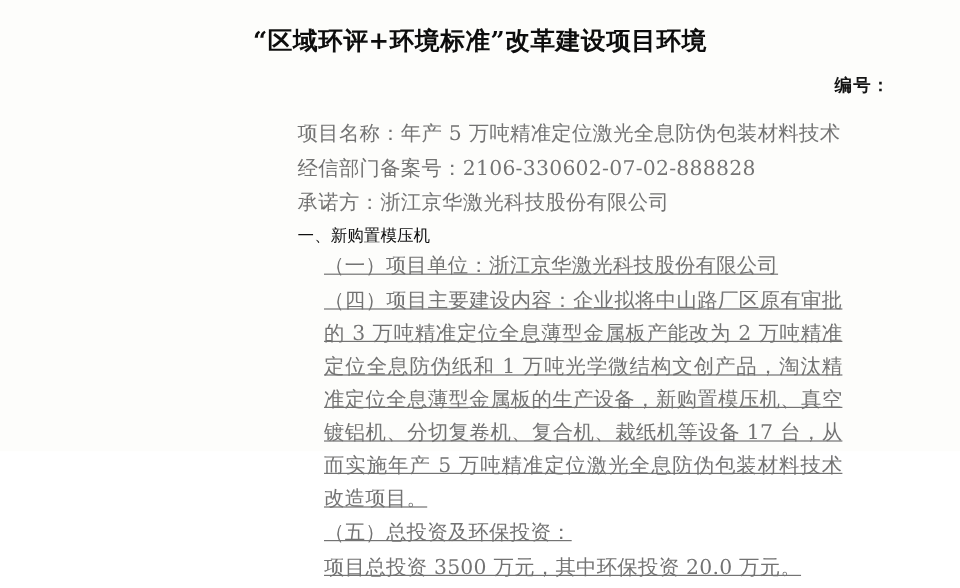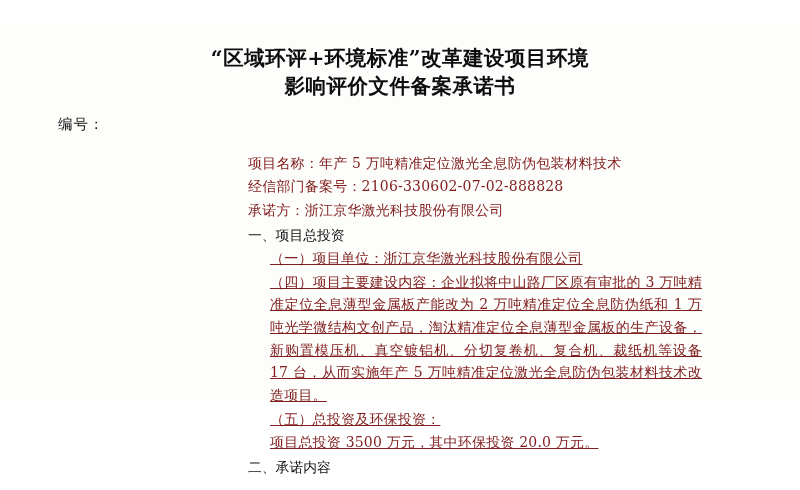--- a/index.html
+++ b/index.html
@@ -14,52 +14,52 @@
     font-family: "DejaVu Serif", serif;
     color: #141414;
   }
   .page {
     position: relative;
     width: 800px;
     height: 376px;
     background: #fdfdfb;
     box-sizing: border-box;
     padding: 14px 58px 0 58px;
-    margin-top: 24px;
   }
   .doc-title {
     text-align: center;
     font-size: 20.5px;
     font-weight: bold;
     line-height: 1.38;
     letter-spacing: 0.5px;
     color: #0d0d0d;
     margin: 6px 0 0 0;
     font-family: "DejaVu Serif", serif;
   }
   .doc-title .line2 {
     display: block;
   }
   .code-line {
-    text-align: left;
+    text-align: right;
     font-size: 14.5px;
     margin-top: 14px;
     letter-spacing: 1px;
     color: #141414;
+    font-weight: bold;
   }
   .body-block {
     margin-top: 18px;
     padding-left: 190px;
     padding-right: 40px;
   }
   .p {
-    font-size: 14px;
+    font-size: 17px;
     line-height: 1.62;
     text-align: justify;
-    color: #7f1d1d;
+    color: #737373;
     margin: 0 0 1px 0;
     letter-spacing: 0.2px;
   }
   .p-sub {
     padding-left: 22px;
     text-decoration: underline;
   }
   .p-sub2 {
     padding-left: 22px;
     text-indent: 0;
@@ -71,40 +71,39 @@
     color: #101010;
   }
 </style>
 </head>
 <body>
 
 <div class="page">
 
   <div class="doc-title">
     <span>“区域环评+环境标准”改革建设项目环境</span>
-    <span class="line2">影响评价文件备案承诺书</span>
   </div>
 
   <div class="code-line">编号：</div>
 
   <div class="body-block">
 
     <div class="p">
       <span>项目名称：</span><span>年产 5 万吨精准定位激光全息防伪包装材料技术</span>
     </div>
 
     <div class="p">
       <span>经信部门备案号：</span><span>2106-330602-07-02-888828</span>
     </div>
 
     <div class="p">
       <span>承诺方：</span><span>浙江京华激光科技股份有限公司</span>
     </div>
 
-    <div class="heading">一、项目总投资</div>
+    <div class="heading">一、新购置模压机</div>
 
     <div class="p p-sub">（一）项目单位：浙江京华激光科技股份有限公司</div>
     <div class="p p-sub">（四）项目主要建设内容：企业拟将中山路厂区原有审批的 3 万吨精准定位全息薄型金属板产能改为 2 万吨精准定位全息防伪纸和 1 万吨光学微结构文创产品，淘汰精准定位全息薄型金属板的生产设备，新购置模压机、真空镀铝机、分切复卷机、复合机、裁纸机等设备 17 台，从而实施年产 5 万吨精准定位激光全息防伪包装材料技术改造项目。</div>
     <div class="p p-sub">（五）总投资及环保投资：</div>
     <div class="p p-sub">项目总投资 3500 万元，其中环保投资 20.0 万元。</div>
 
     <div class="heading">二、承诺内容</div>
 
   </div>
 </div>

